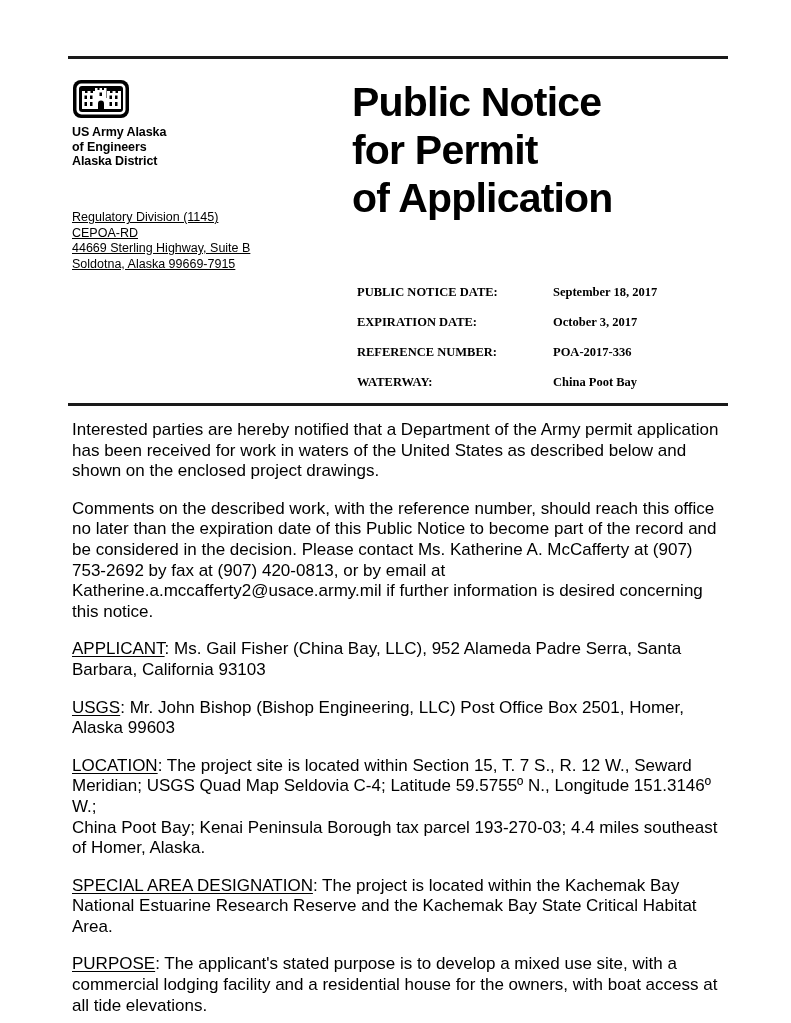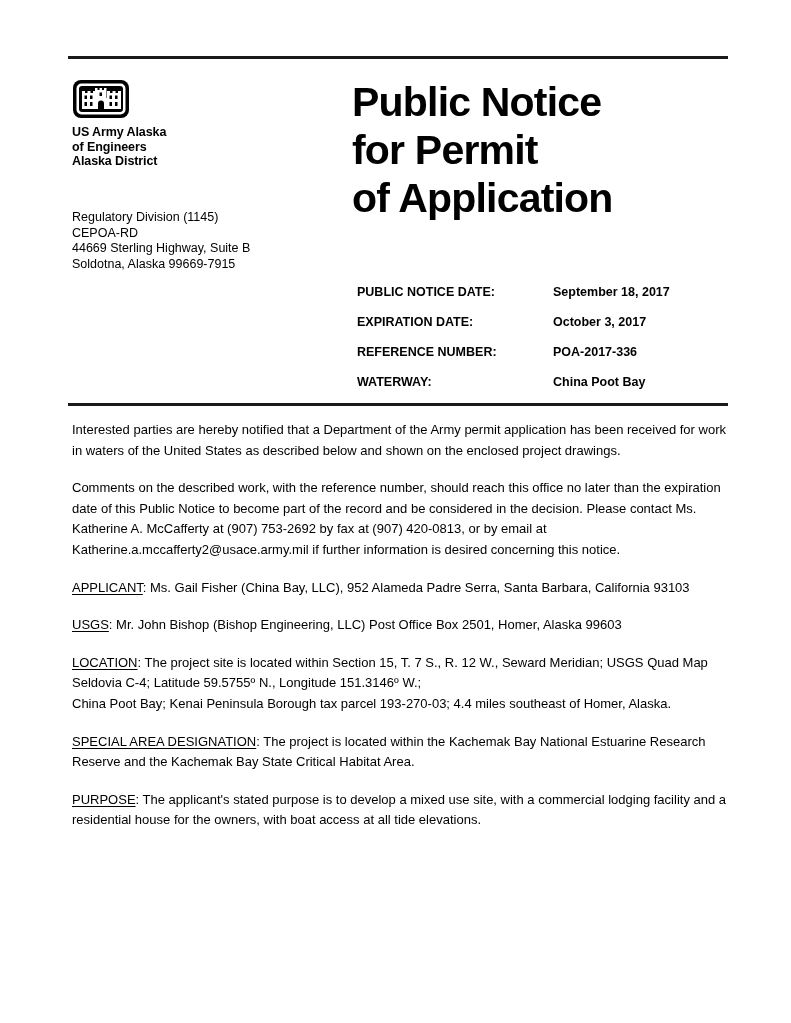--- a/index.html
+++ b/index.html
@@ -59,41 +59,42 @@
   .org-name div { white-space: nowrap; }
 
   .address {
     position: absolute;
     left: 72px;
     top: 210px;
     font-size: 12.5px;
     line-height: 15.5px;
     width: 300px;
   }
-  .address div { white-space: nowrap; }
+  .address div { white-space: nowrap; text-decoration: underline; }
 
   
   .doc-title {
     position: absolute;
     left: 352px;
     top: 78px;
     font-size: 41px;
     font-weight: bold;
     line-height: 48px;
     letter-spacing: -0.8px;
     width: 400px;
   }
   .doc-title div { white-space: nowrap; }
 
   
   .meta {
     position: absolute;
     left: 357px;
     top: 285px;
     width: 370px;
+    font-family: Liberation Serif, serif;
   }
   .meta-row {
     display: flex;
     height: 30px;
     align-items: flex-start;
   }
   .meta-label {
     width: 180px;
     font-size: 12.5px;
     font-weight: bold;
@@ -108,21 +109,21 @@
 
   
   .body-block {
     position: absolute;
     left: 72px;
     top: 420px;
     width: 655px;
   }
 
   .para {
-    font-size: 13px;
+    font-size: 17px;
     line-height: 20.6px;
     margin: 0 0 17px 0;
     text-align: left;
   }
 
   .lbl {
     text-decoration: underline;
     text-underline-offset: 1.5px;
   }
 

